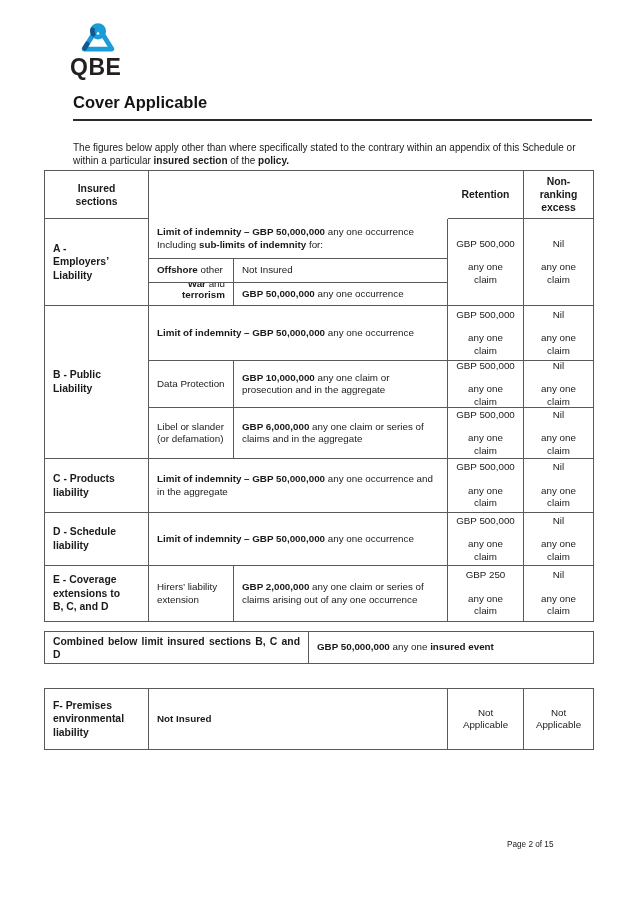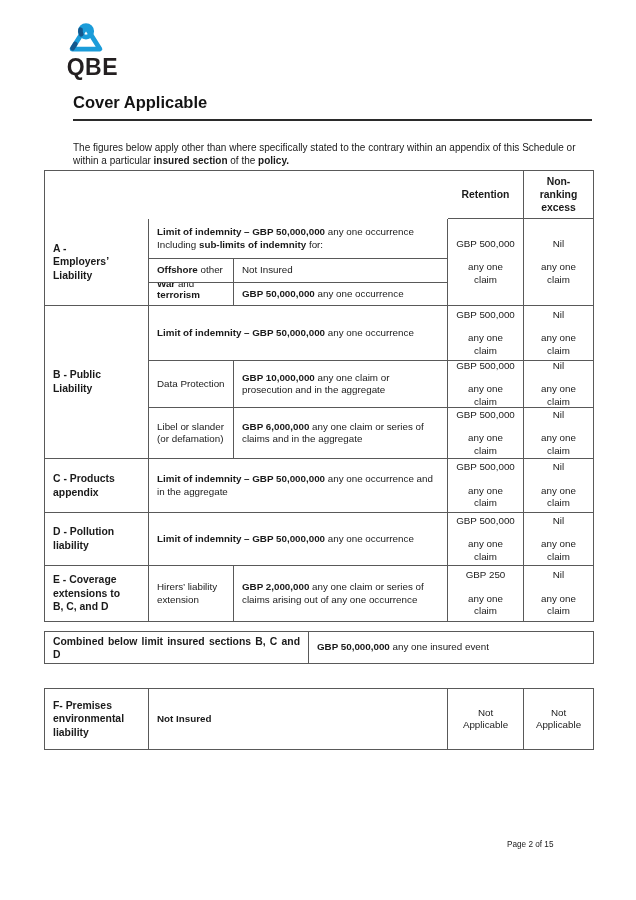--- a/index.html
+++ b/index.html
@@ -1,21 +1,21 @@
 <!DOCTYPE html>
 <html><head>
 <meta charset="utf-8">
 <style>
   html,body{margin:0;padding:0;background:#ffffff;}
   .page{
     position:relative;width:636px;height:900px;margin:0 auto;background:#ffffff;
     font-family:"Liberation Sans","DejaVu Sans",sans-serif;color:#1a1a1a;overflow:hidden;
   }
   
-  .logo{position:absolute;top:20px;left:58px;width:60px;text-align:right;}
+  .logo{position:absolute;top:20px;left:70px;width:60px;text-align:left;}
   .logo .knot{display:block;margin-left:9px;}
   .logo .wordmark{
     font-size:23px;font-weight:bold;letter-spacing:.5px;color:#231f20;line-height:1;margin-top:2px;
   }
   
   .title-block{position:absolute;top:93px;left:73px;width:519px;border-bottom:2px solid #2b2b2b;padding-bottom:7px;}
   .title-block h1{margin:0;font-size:16.5px;font-weight:bold;color:#141414;}
   .intro{position:absolute;top:131px;left:73px;width:521px;font-size:10px;line-height:13.4px;}
   
   .mt,.ct,.ft{position:absolute;left:44px;display:grid;border:1px solid #595959;background:#fff;}
@@ -27,21 +27,21 @@
     border-right:1px solid #595959;border-bottom:1px solid #595959;
     display:flex;flex-direction:column;justify-content:center;
     padding:3px 8px;font-size:9.8px;line-height:1.26;overflow:hidden;box-sizing:border-box;
   }
   .noR{border-right:none;} .noB{border-bottom:none;}
   .ctr{align-items:center;text-align:center;}
   .hd{font-weight:bold;font-size:10.4px;line-height:1.25;}
   .sec{font-weight:bold;font-size:10.4px;line-height:1.3;}
   .pre{white-space:pre-line;}
   .bold{font-weight:bold;}
-  .tight{line-height:1.12;padding-top:1px;padding-bottom:9px;}
+  .tight{line-height:1.12;padding-top:1px;padding-bottom:9px;text-align:right;}
   .qual{margin-top:11px;}
   .just{text-align:justify;line-height:1.25;padding-top:2px;padding-bottom:2px;}
   .footer{position:absolute;top:840px;left:507px;font-size:8.2px;color:#1a1a1a;}
 </style>
 </head>
 <body>
 
 <div class="page">
 
   <div class="logo">
@@ -59,20 +59,22 @@
   </div>
 
   <div class="title-block">
     <h1>Cover Applicable</h1>
   </div>
 
   <p class="intro"><span>The figures below apply other than where specifically stated to the contrary within an appendix of this Schedule or within a particular </span><span style="font-weight: bold;">insured section</span><span> of the </span><span style="font-weight: bold;">policy.</span></p>
 
   <div class="mt">
 
+    <div class="cell hd ctr pre" style="grid-area:1/1/2/2">Insured
+sections</div>
     <div class="cell hd ctr pre noR" style="grid-area:1/5/2/6">Non-
 ranking
 excess</div>
     <div class="cell hd ctr" style="grid-area:1/4/2/5">Retention</div>
 
     <div class="cell sec pre" style="grid-area:2/1/5/2">A -
 Employers’
 Liability</div>
     <div class="cell" style="grid-area:2/2/3/4">
       <div><span style="font-weight: bold;">Limit of indemnity – GBP 50,000,000</span><span> any one occurrence</span><br><span>Including </span><span style="font-weight: bold;">sub-limits of indemnity</span><span> for:</span></div>
@@ -128,34 +130,34 @@
     <div class="cell ctr" style="grid-area:7/4/8/5">
       <div>GBP 500,000</div>
       <div class="qual">any one claim</div>
     </div>
     <div class="cell ctr noR" style="grid-area:7/5/8/6">
       <div>Nil</div>
       <div class="qual">any one claim</div>
     </div>
 
     <div class="cell sec pre" style="grid-area:8/1/9/2">C - Products
-appendix</div>
+liability</div>
     <div class="cell" style="grid-area:8/2/9/4">
       <div><span style="font-weight: bold;">Limit of indemnity – GBP 50,000,000</span><span> any one occurrence and in the aggregate</span></div>
     </div>
     <div class="cell ctr" style="grid-area:8/4/9/5">
       <div>GBP 500,000</div>
       <div class="qual">any one claim</div>
     </div>
     <div class="cell ctr noR" style="grid-area:8/5/9/6">
       <div>Nil</div>
       <div class="qual">any one claim</div>
     </div>
 
-    <div class="cell sec pre" style="grid-area:9/1/10/2">D - Pollution
+    <div class="cell sec pre" style="grid-area:9/1/10/2">D - Schedule
 liability</div>
     <div class="cell" style="grid-area:9/2/10/4">
       <div><span style="font-weight: bold;">Limit of indemnity – GBP 50,000,000</span><span> any one occurrence</span></div>
     </div>
     <div class="cell ctr" style="grid-area:9/4/10/5">
       <div>GBP 500,000</div>
       <div class="qual">any one claim</div>
     </div>
     <div class="cell ctr noR" style="grid-area:9/5/10/6">
       <div>Nil</div>
@@ -177,21 +179,21 @@
       <div>Nil</div>
       <div class="qual">any one claim</div>
     </div>
   </div>
 
   <div class="ct">
     <div class="cell noB">
       <div class="bold just" style="font-size:10.4px">Combined below limit insured sections B, C and D</div>
     </div>
     <div class="cell noR noB">
-      <div><span style="font-weight: bold;">GBP 50,000,000</span><span> any one </span><span style="font-weight: normal;">insured event</span></div>
+      <div><span style="font-weight: bold;">GBP 50,000,000</span><span> any one </span><span style="font-weight: bold;">insured event</span></div>
     </div>
   </div>
 
   <div class="ft">
     <div class="cell sec pre noB">F- Premises
 environmental
 liability</div>
     <div class="cell bold noB">Not Insured</div>
     <div class="cell ctr pre noB">Not
 Applicable</div>

